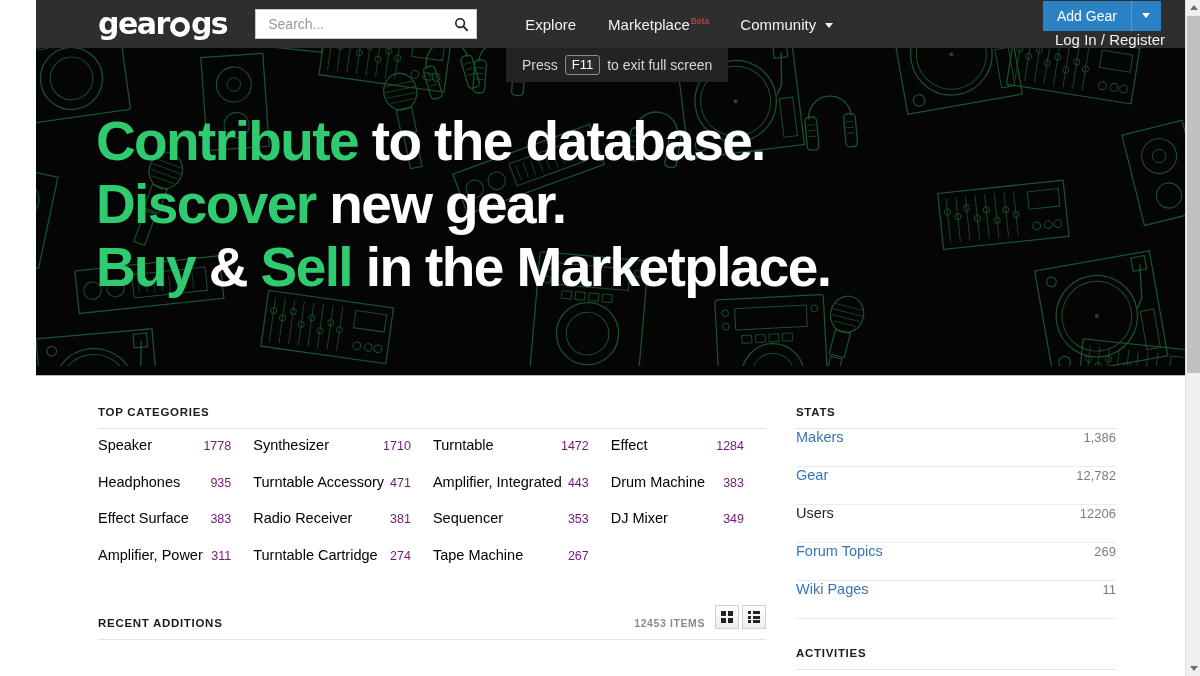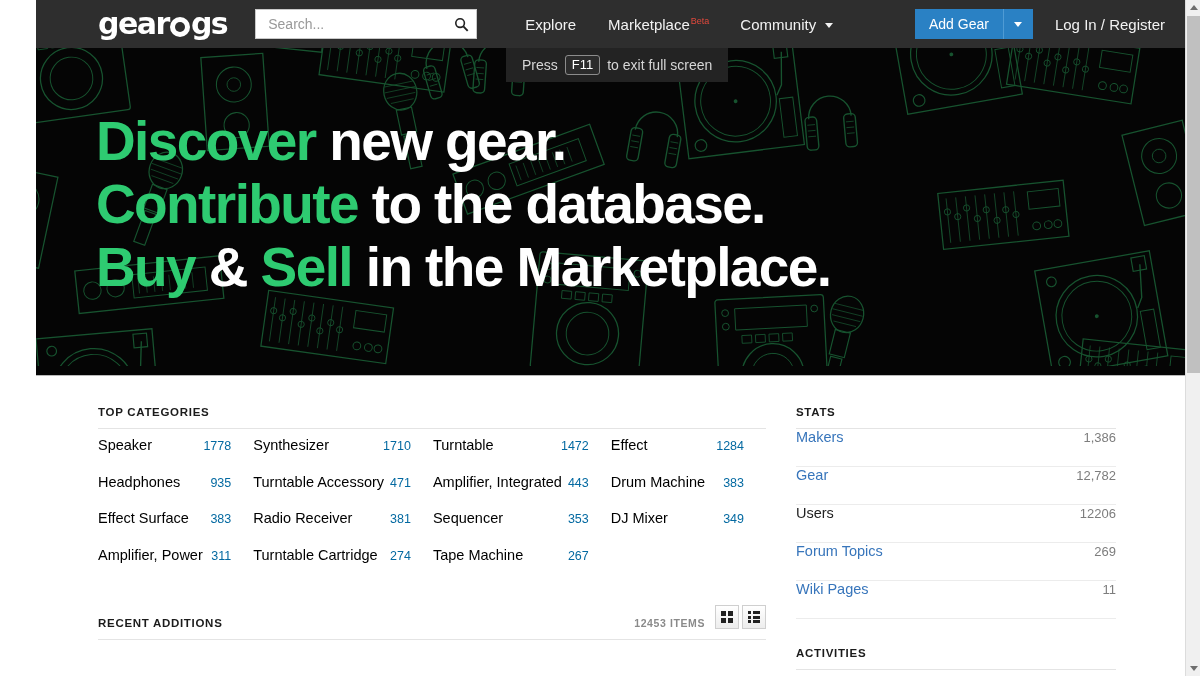--- a/index.html
+++ b/index.html
@@ -111,20 +111,21 @@
     border-right: 4px solid transparent;
     border-top: 5px solid #f2f2f2;
     margin-left: 5px;
     vertical-align: 2px;
   }
 
   .nav-right {
     margin-left: auto;
     display: flex;
     align-items: center;
+    flex-direction: column;
   }
   .btn-group { display: flex; height: 30px; }
   .btn-primary {
     background: #2a81c4;
     color: #fff;
     border: 0;
     font-family: "Liberation Sans", sans-serif;
     font-size: 14px;
     padding: 0 14px;
     cursor: pointer;
@@ -239,21 +240,21 @@
   }
   .cat-name {
     color: #000000;
     font-size: 14.5px;
     text-decoration: none;
     cursor: pointer;
     white-space: nowrap;
   }
   .cat-count {
     margin-left: auto;
-    color: #0369a1;
+    color: #701a75;
     font-size: 12.5px;
     padding-left: 6px;
   }
 
   
   .recent-head { margin-top: 22px; }
   .view-toggle { display: flex; }
   .vt-btn {
     width: 24px; height: 24px;
     border: 1px solid #cfcfcf;
@@ -552,24 +553,24 @@
     </svg>
 
     <div class="fs-toast">
       <span>Press</span>
       <span class="kbd">F11</span>
       <span>to exit full screen</span>
     </div>
 
     <div class="hero-text">
       <div>
+        <span class="accent">Contribute</span><span> to the database.</span>
+      </div>
+      <div>
         <span class="accent">Discover</span><span> new gear.</span>
-      </div>
-      <div>
-        <span class="accent">Contribute</span><span> to the database.</span>
       </div>
       <div>
         <span class="accent">Buy</span><span> &amp; </span><span class="accent">Sell</span><span> in the Marketplace.</span>
       </div>
     </div>
   </div>
 
   <div class="content">
 
     <div class="col-left">

